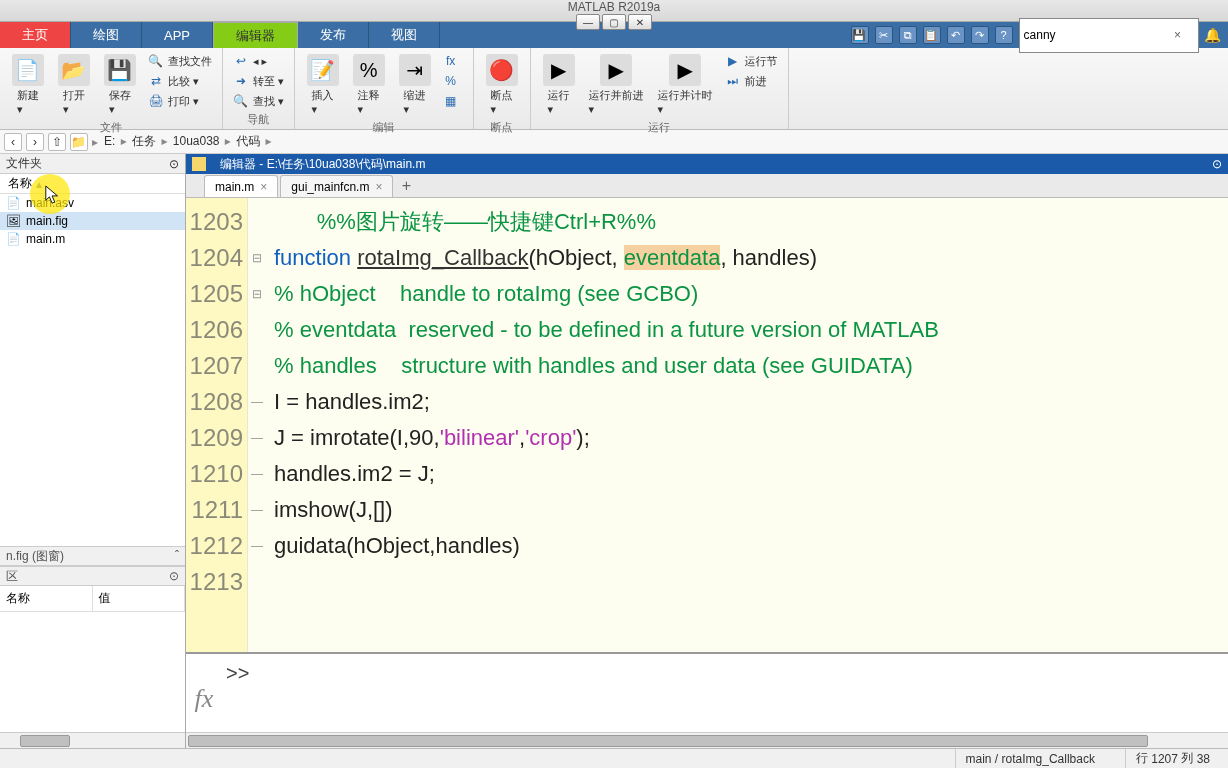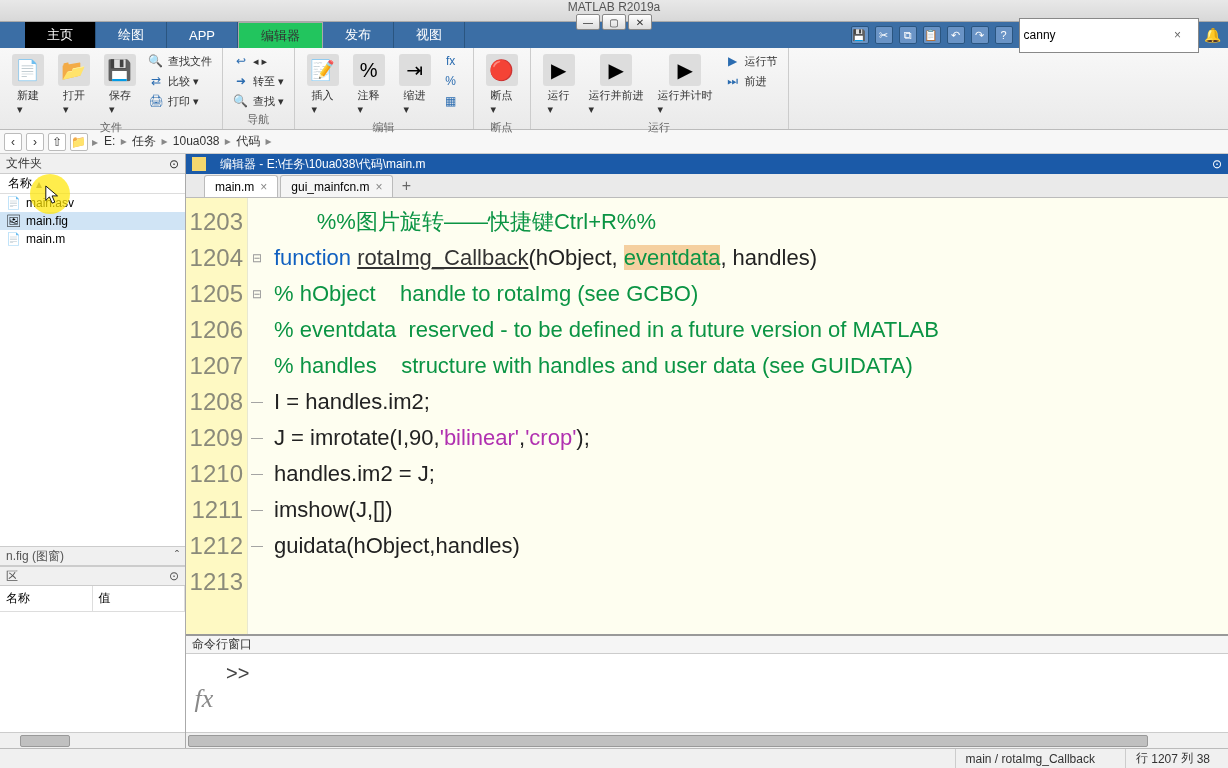--- a/index.html
+++ b/index.html
@@ -3,22 +3,22 @@
 <meta charset="utf-8">
 <style>
 * { margin: 0; padding: 0; box-sizing: border-box; font-family: "Microsoft YaHei", Arial, sans-serif; }
 body { width: 1228px; height: 768px; overflow: hidden; background: #f0f0f0; font-size: 12px; }
 .titlebar { height: 22px; background: linear-gradient(#e8e8e8,#d8d8d8); border-bottom: 1px solid #aaa; display: flex; align-items: center; padding: 0 4px; justify-content: space-between; flex-direction: column;}
 .titlebar .title { color: #555; font-size: 12px; }
 .titlebar .winbtns { display:flex; gap:2px;}
 .titlebar .wbtn { width:24px; height:16px; border:1px solid #888; background:linear-gradient(#fff,#ddd); border-radius:2px; display:flex; align-items:center; justify-content:center; font-size:10px; color:#333;}
 .tabbar { height: 26px; background: #3b6ea5; display:flex; align-items:flex-end;}
 .tabbar .tab { height: 26px; padding: 0 22px; color: #fff; display:flex; align-items:center; font-size:13px; cursor:pointer; border-right:1px solid #2a5580;}
-.tabbar .tab.active { background: #22c55e; color: #333; border-top:1px solid #aaa; border-left:1px solid #aaa; border-right:1px solid #aaa;}
-.tabbar .tab.blue { background:#000000;margin-left:25px;}
+.tabbar .tab.active { background: #84cc16; color: #333; border-top:1px solid #aaa; border-left:1px solid #aaa; border-right:1px solid #aaa;}
+.tabbar .tab.blue { background:#ef4444;}
 .tabbar .spacer { flex:1;}
 .quickbar { display:flex; align-items:center; gap:6px; padding:0 6px; height:26px;}
 .quickbar .qicon { width:18px; height:18px; border:1px solid #2a5580; border-radius:2px; background:#6a94c6; display:flex; align-items:center; justify-content:center; color:#fff; font-size:11px;}
 .searchbox { height:35px; width:180px; background:#fff; border:1px solid #888; display:flex; align-items:center;}
 .searchbox input{ border:none; outline:none; width:150px; font-size:12px; padding:0 4px;}
 .searchbox .clear{ width:16px; text-align:center; color:#666; cursor:pointer;}
 .bell{ color:#fff; font-size:14px; }
 .ribbon { background: linear-gradient(#f8f8f8,#eaeaea); border-bottom:1px solid #bbb; height:82px; display:flex;}
 .rgroup { border-right:1px solid #ccc; padding:4px 8px 2px 8px; display:flex; flex-direction:column;}
 .rgroup .body{ flex:1; display:flex; gap:6px; align-items:flex-start;}
@@ -337,21 +337,20 @@
           <div class="fm">—</div>
           <div class="fm">—</div>
           <div class="fm">—</div>
           <div class="fm">—</div>
           <div class="fm"></div>
         </div>
       <div class="code" id="codebody"><div><span class="c-text">       </span><span class="c-comment">%%图片旋转——快捷键Ctrl+R%%</span></div><div><span class="c-keyword">function</span><span class="c-text"> </span><span class="c-func">rotaImg_Callback</span><span class="c-text">(hObject, </span><span class="c-hlword">eventdata</span><span class="c-text">, handles)</span></div><div><span class="c-comment">% hObject    handle to rotaImg (see GCBO)</span></div><div><span class="c-comment">% eventdata  reserved - to be defined in a future version of MATLAB</span></div><div><span class="c-comment">% handles    structure with handles and user data (see GUIDATA)</span></div><div><span class="c-text">I = handles.im2;</span></div><div><span class="c-text">J = imrotate(I,90,</span><span class="c-string">'bilinear'</span><span class="c-text">,</span><span class="c-string">'crop'</span><span class="c-text">);</span></div><div><span class="c-text">handles.im2 = J;</span></div><div><span class="c-text">imshow(J,[])</span></div><div><span class="c-text">guidata(hObject,handles)</span></div><div><span class="c-text"></span></div></div>
     </div>
 
     <div class="cmdpane">
-      <div class="cmdhdr">命令行窗口</div>
       <div class="cmdbody">
         <div class="cmdfx">fx</div>
         <div class="cmdtext" id="cmdtext">
             <div><span class="prompt">&gt;&gt; </span></div>
           </div>
       </div>
       <div class="hscroll">
           <div class="thumb" style="left:2px;width:960px;"></div>
         </div>
     </div>

